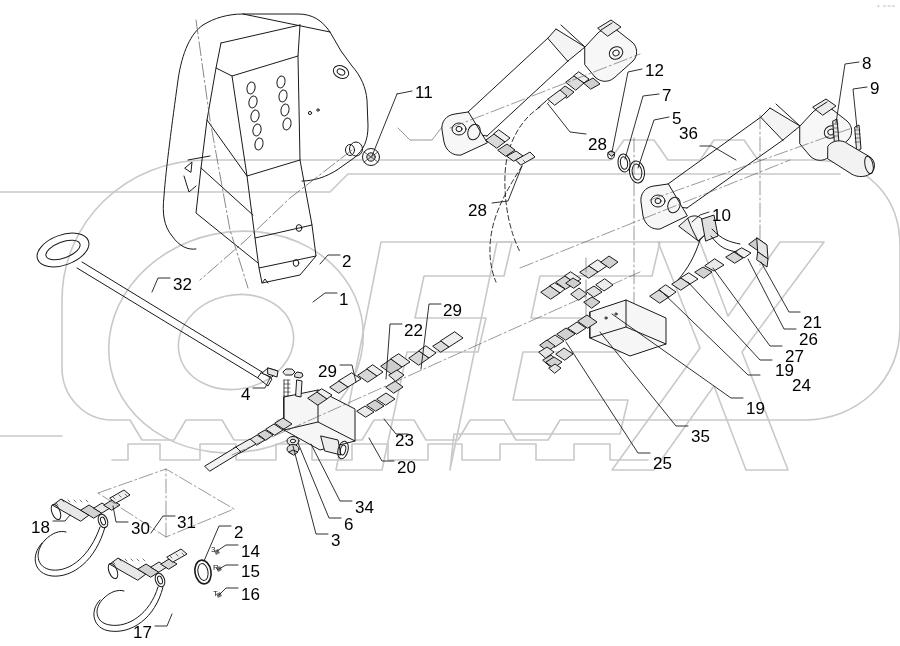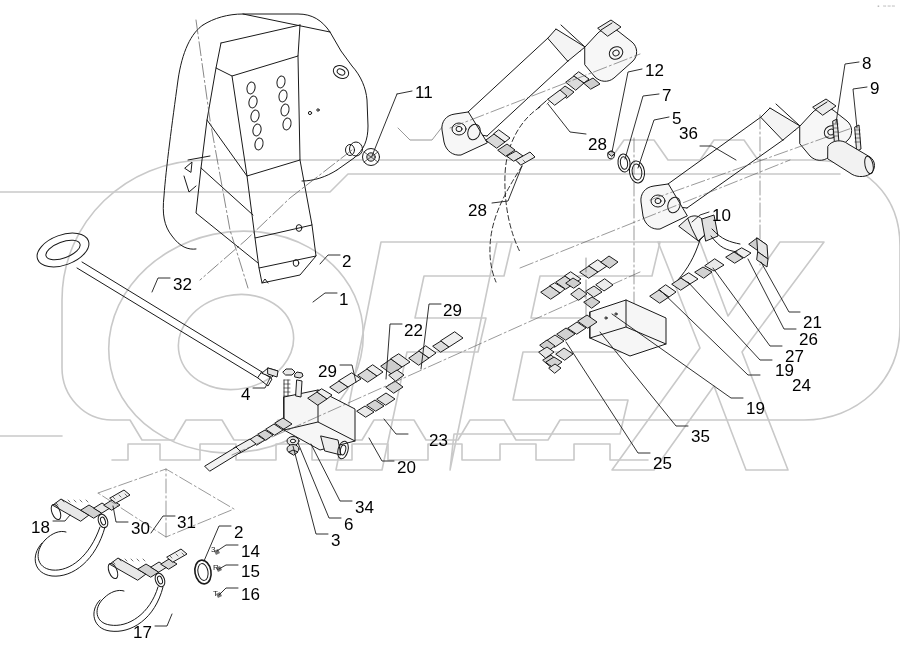--- a/index.html
+++ b/index.html
@@ -512,21 +512,21 @@
     <span class="lbl" style="left:746px;top:400px">19</span>
     <span class="lbl" style="left:691px;top:428px">35</span>
     <span class="lbl" style="left:653px;top:455px">25</span>
     <span class="lbl" style="left:342px;top:253px">2</span>
     <span class="lbl" style="left:339px;top:291px">1</span>
     <span class="lbl" style="left:173px;top:276px">32</span>
     <span class="lbl" style="left:241px;top:386px">4</span>
     <span class="lbl" style="left:318px;top:363px">29</span>
     <span class="lbl" style="left:404px;top:322px">22</span>
     <span class="lbl" style="left:443px;top:302px">29</span>
-    <span class="lbl" style="left:429px;top:432px">23</span>
+    <span class="lbl" style="left:395px;top:432px">23</span>
     <span class="lbl" style="left:397px;top:459px">20</span>
     <span class="lbl" style="left:355px;top:499px">34</span>
     <span class="lbl" style="left:344px;top:516px">6</span>
     <span class="lbl" style="left:331px;top:532px">3</span>
     <span class="lbl" style="left:31px;top:519px">18</span>
     <span class="lbl" style="left:131px;top:520px">30</span>
     <span class="lbl" style="left:177px;top:514px">31</span>
     <span class="lbl" style="left:133px;top:624px">17</span>
     <span class="lbl" style="left:234px;top:524px">2</span>
     <span class="lbl" style="left:241px;top:543px">14</span>

